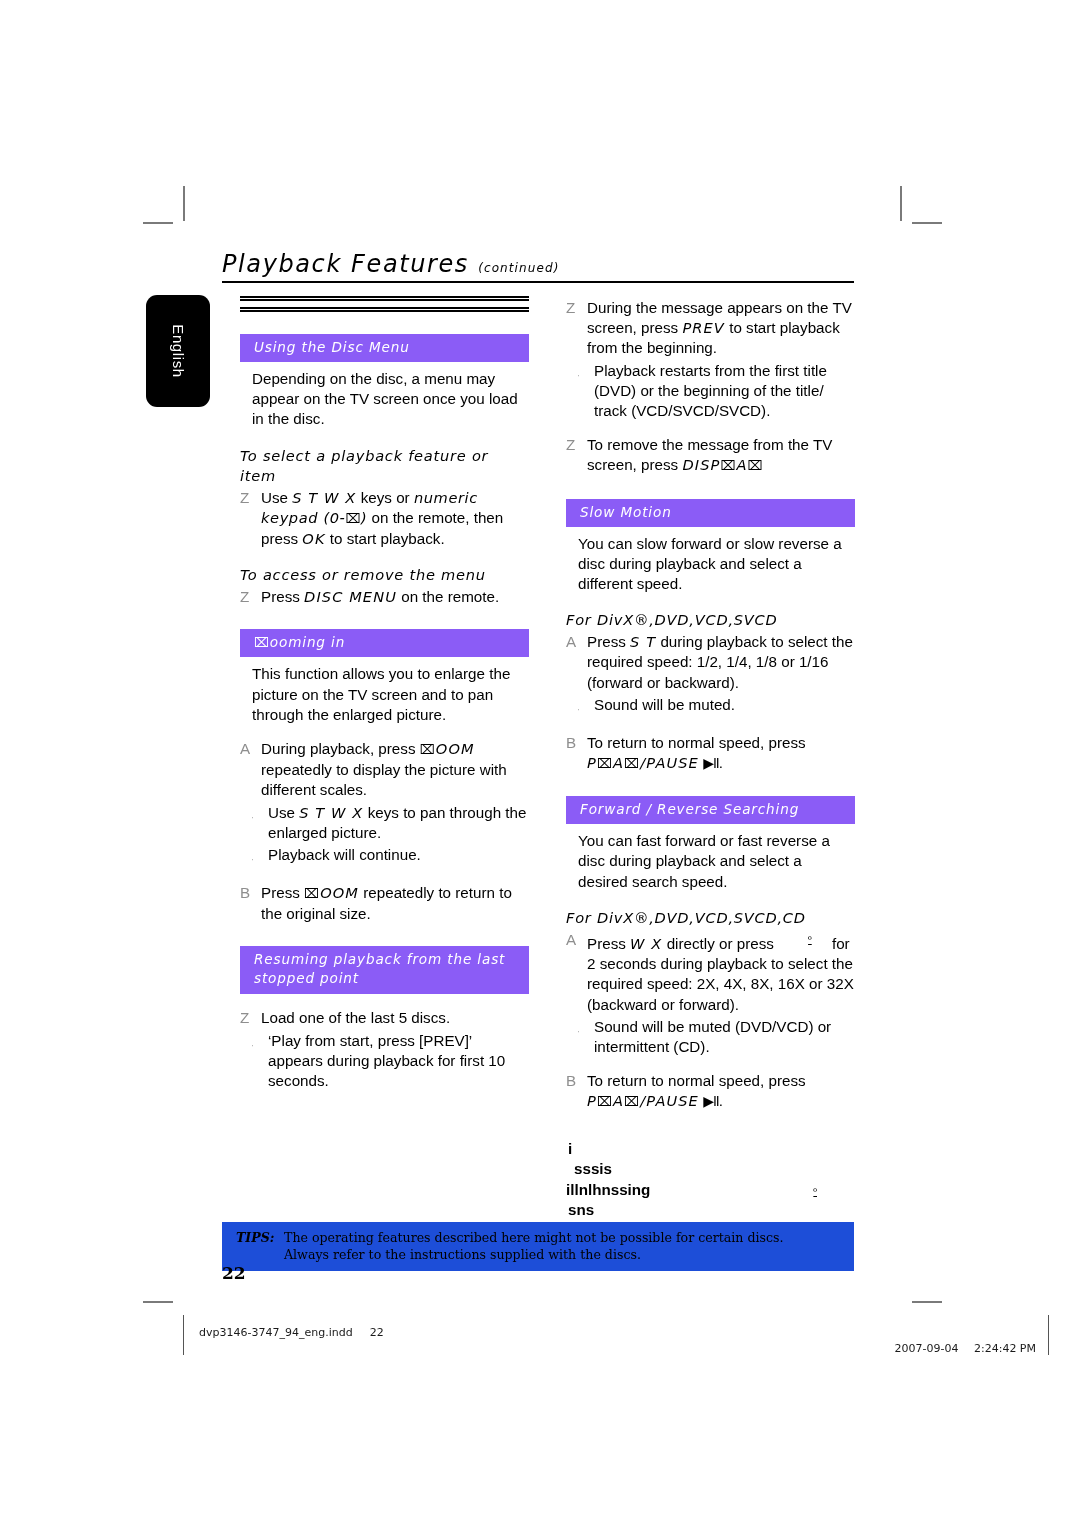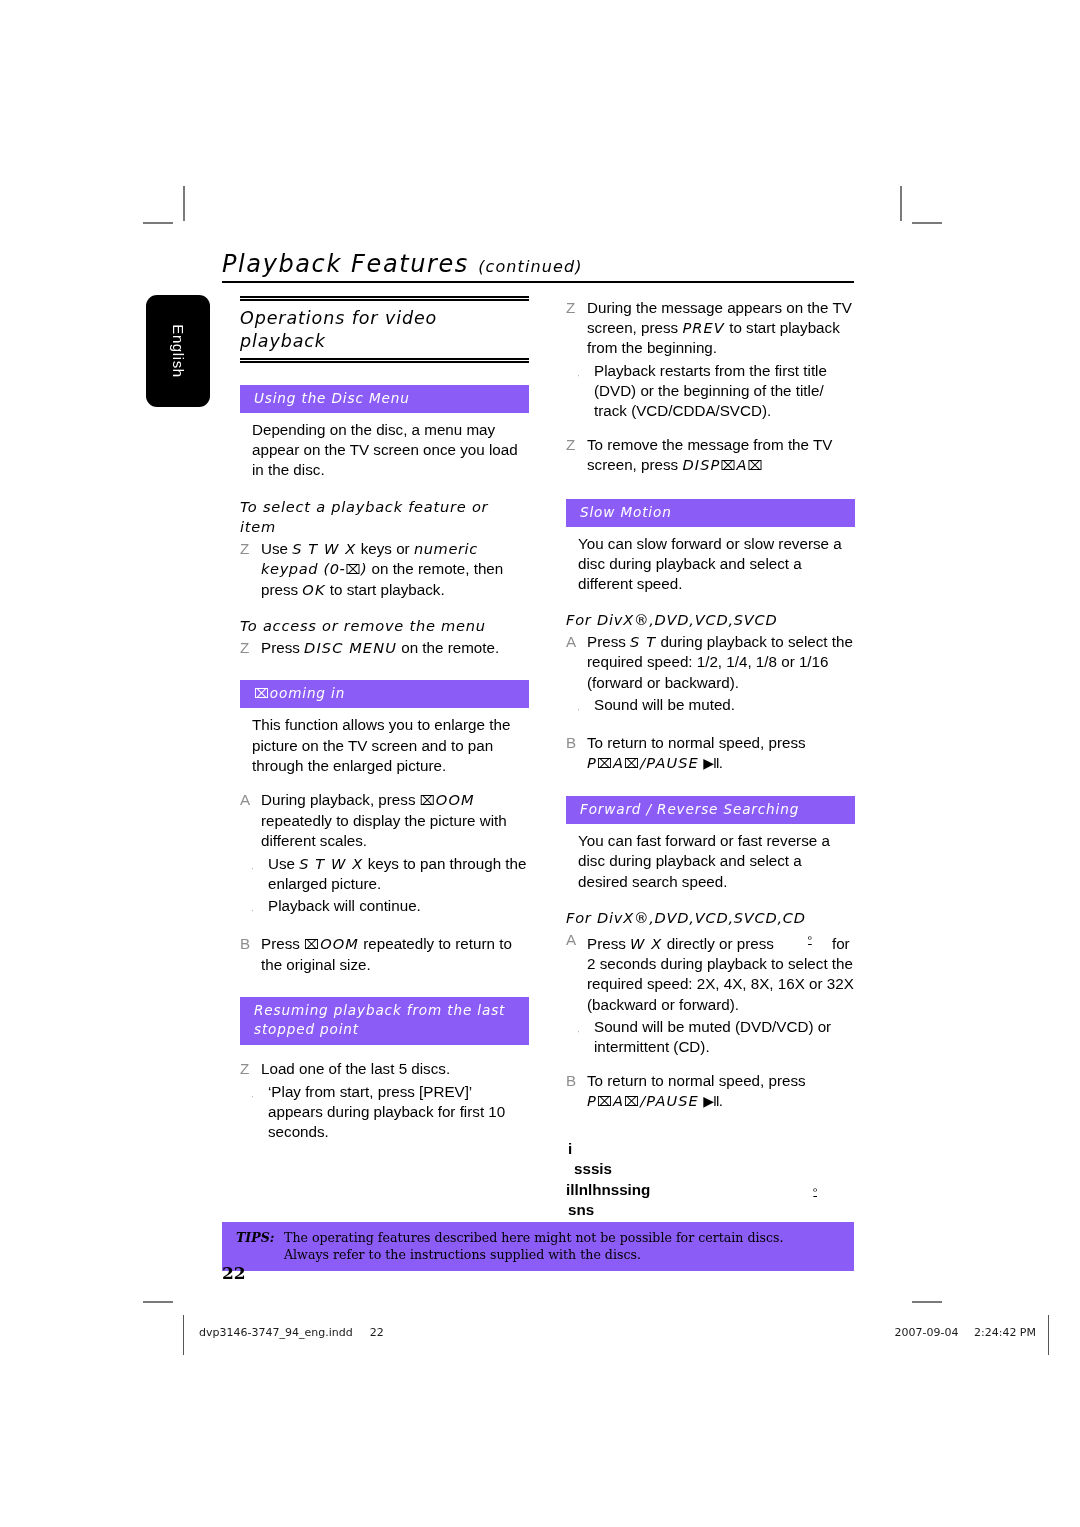--- a/index.html
+++ b/index.html
@@ -33,21 +33,21 @@
     font-family: "DejaVu Sans", sans-serif;
     font-style: italic;
     font-size: 24px;
     font-weight: 400;
     letter-spacing: 1.6px;
     white-space: nowrap;
     padding-bottom: 3px;
     color: #000;
   }
   .page-title .cont {
-    font-size: 16px;
+    font-size: 12px;
     letter-spacing: 1.1px;
   }
   .title-rule {
     border-bottom: 2.2px solid #000;
     width: 632px;
   }
 
   
   .lang-tab {
     position: absolute;
@@ -197,21 +197,21 @@
     font-weight: 400;
     font-size: 10px;
     text-decoration: underline;
   }
 
   
   .tips {
     position: absolute;
     left: 222px; top: 1222px;
     width: 632px;
-    background: #8b5cf6;
+    background: #1d4ed8;
     padding: 7px 10px 8px 14px;
     display: flex;
     font-family: "DejaVu Serif", serif;
     font-size: 12.6px;
     line-height: 17px;
   }
   .tips-label {
     flex: 0 0 48px;
     font-weight: 700;
     font-style: italic;
@@ -236,21 +236,21 @@
   }
   .slug-left, .slug-right {
     position: absolute;
     top: 11px;
     font-family: "DejaVu Sans", sans-serif;
     font-size: 11px;
     color: #1a1a1a;
     white-space: nowrap;
   }
   .slug-left { left: 15px; }
-  .slug-right { right: 12px; }
+  .slug-right { right: 12px; margin-top: 16px; }
   .slug-right .t { margin-left: 12px; }
 </style>
 </head>
 <body>
 
 <div class="cropmark cm-tl-v"></div>
 <div class="cropmark cm-tl-h"></div>
 <div class="cropmark cm-tr-v"></div>
 <div class="cropmark cm-tr-h"></div>
 <div class="cropmark cm-bl-h"></div>
@@ -264,24 +264,20 @@
   <div class="title-rule"></div>
 </div>
 
 <div class="lang-tab">
   <span>English</span>
 </div>
 
 <div class="col col-left">
 
   <div class="dblrule-top"></div>
-  <div class="section-title">
-    <div>Operations for video</div>
-    <div>playback</div>
-  </div>
   <div class="dblrule-bot"></div>
 
   <div class="barhead">Using the Disc Menu</div>
   <p class="body">Depending on the disc, a menu may appear on the TV screen once you load in the disc.</p>
 
   <div class="subhead">To select a playback feature or item</div>
   <div class="row">
     <span class="marker">Z</span>
     <span class="rowtext"><span>Use </span><span class="btn">S  T W X</span><span> keys or </span><span class="ital">numeric keypad (0-</span><span class="missing ital">⌧</span><span class="ital">)</span><span> on the remote, then press </span><span class="btn">OK</span><span> to start playback.</span></span>
   </div>
@@ -329,21 +325,21 @@
 </div>
 
 <div class="col col-right">
 
   <div class="row">
     <span class="marker">Z</span>
     <span class="rowtext"><span>During the message appears on the TV screen, press </span><span class="btn">PREV</span><span> to start playback from the beginning.</span></span>
   </div>
   <div class="row">
     <span class="marker sub">ˌ</span>
-    <span class="rowtext">Playback restarts from the first title (DVD) or the beginning of the title/ track (VCD/CDDA/SVCD).</span>
+    <span class="rowtext">Playback restarts from the first title (DVD) or the beginning of the title/ track (VCD/SVCD/SVCD).</span>
   </div>
   <div class="row spaced">
     <span class="marker">Z</span>
     <span class="rowtext"><span>To remove the message from the TV screen, press </span><span class="btn">DISP</span><span class="missing btn">⌧</span><span class="btn">A</span><span class="missing btn">⌧</span></span>
   </div>
 
   <div class="barhead">Slow Motion</div>
   <p class="body">You can slow forward or slow reverse a disc during playback and select a different speed.</p>
   <div class="subhead">For DivX®,DVD,VCD,SVCD</div>
   <div class="row">

